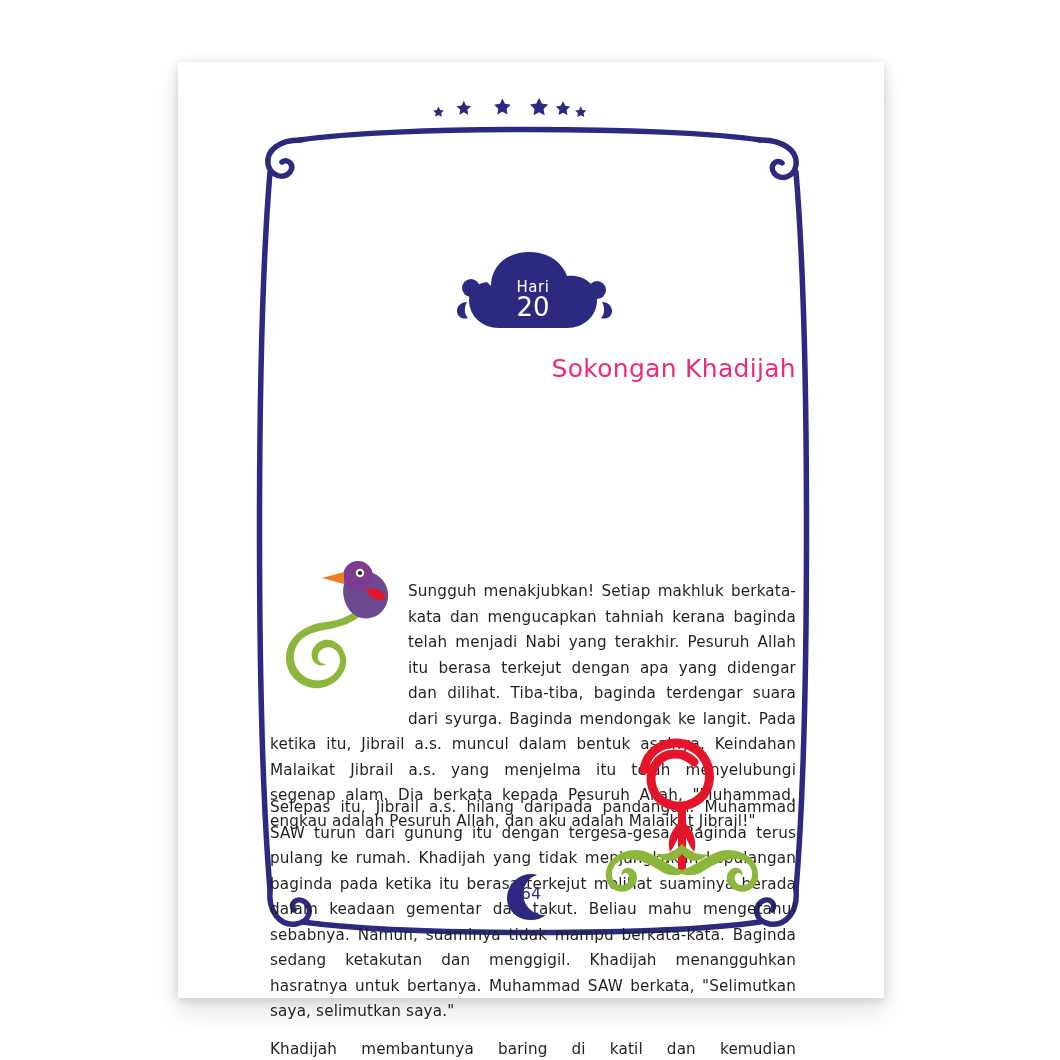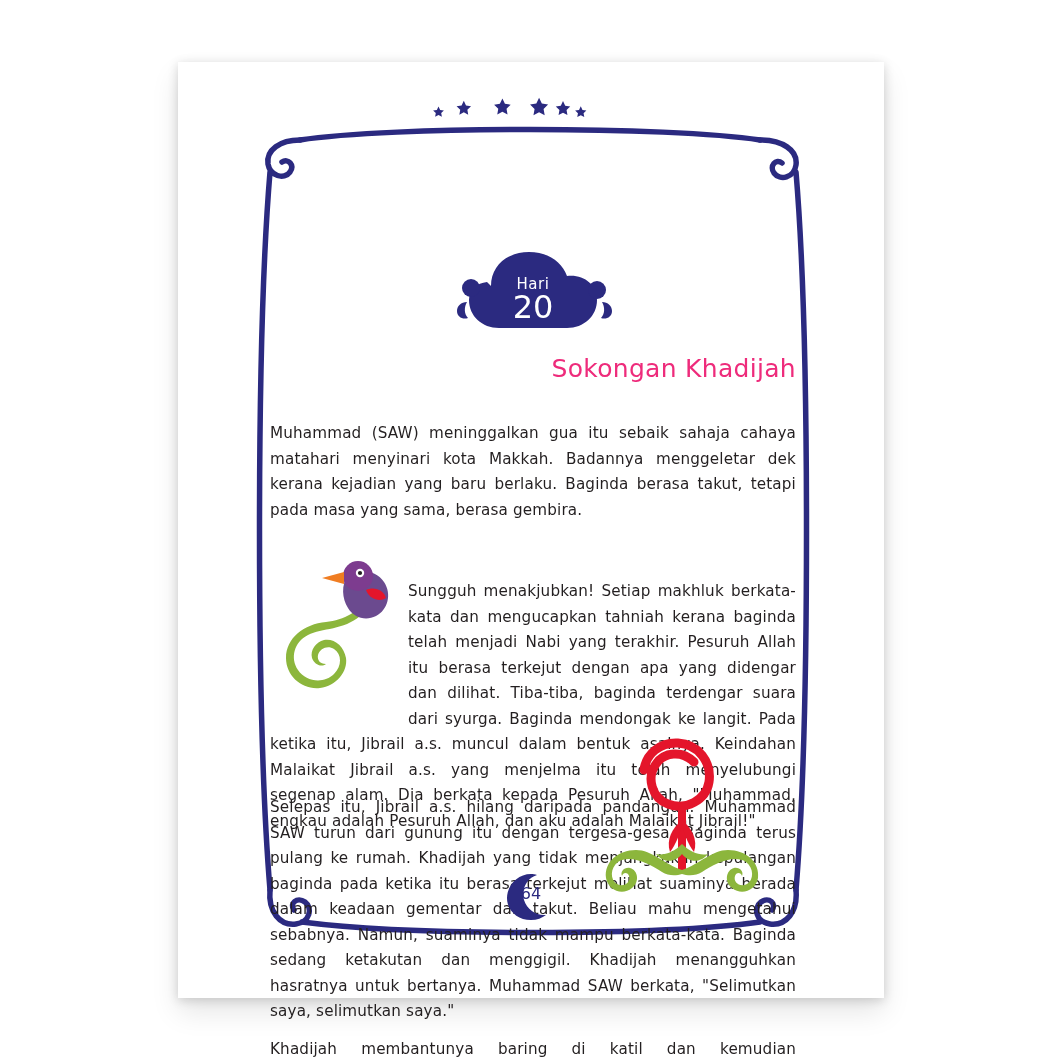--- a/index.html
+++ b/index.html
@@ -75,21 +75,21 @@
   }
   #cloud-badge .day-word {
     font-family: "DejaVu Sans", sans-serif;
     font-size: 15px;
     letter-spacing: 0.5px;
     margin-top: 12px;
     margin-bottom: -2px;
   }
   #cloud-badge .day-num {
     font-family: "DejaVu Sans", sans-serif;
-    font-size: 32px;
+    font-size: 26px;
     font-weight: normal;
     line-height: 1.05;
     text-align: right;
   }
 
   #story-title {
     position: absolute;
     left: 0;
     top: 200px;
     width: 526px;
@@ -226,21 +226,20 @@
           <path fill="#2b2a80" d="M157 62 c6 0 10 4 10 9 c0 6 -6 9 -11 7 c4 -4 4 -11 1 -16z"></path>
         </svg>
         <div class="cloud-text">
           <div class="day-word">Hari</div>
           <div class="day-num">20</div>
         </div>
       </div>
 
       <div id="story-title">Sokongan Khadijah</div>
 
-      <p class="body-text" id="para-1">Muhammad (SAW) meninggalkan gua itu sebaik sahaja cahaya matahari menyinari kota Makkah. Badannya menggeletar dek kerana kejadian yang baru berlaku. Baginda berasa takut, tetapi pada masa yang sama, berasa gembira.</p>
 
       <svg id="bird-art" viewBox="0 0 136 150">
 
         <path fill="#8cb63c" d="M96 44 C 86 62, 70 70, 52 72 C 30 74, 12 88, 12 108 C 12 126, 28 140, 46 138 C 62 136, 74 122, 72 108 C 70 96, 60 88, 50 90 C 42 92, 36 100, 38 108 C 40 114, 47 118, 52 114 C 46 114, 43 110, 44 105 C 46 98, 54 95, 60 99 C 68 104, 68 116, 60 124 C 50 134, 32 132, 24 120 C 16 108, 20 92, 34 85 C 48 78, 70 80, 86 66 C 94 59, 99 52, 102 44 Z"></path>
 
         <path fill="#6b4a8f" d="M74 26 C 86 18, 102 20, 110 32 C 118 44, 114 60, 102 66 C 92 71, 80 68, 74 58 C 68 49, 67 34, 74 26 Z"></path>
 
         <circle fill="#7d3c8f" cx="84" cy="26" r="15"></circle>
 
         <path fill="#f07d22" d="M70 22 L 48 28 L 70 34 Z"></path>

